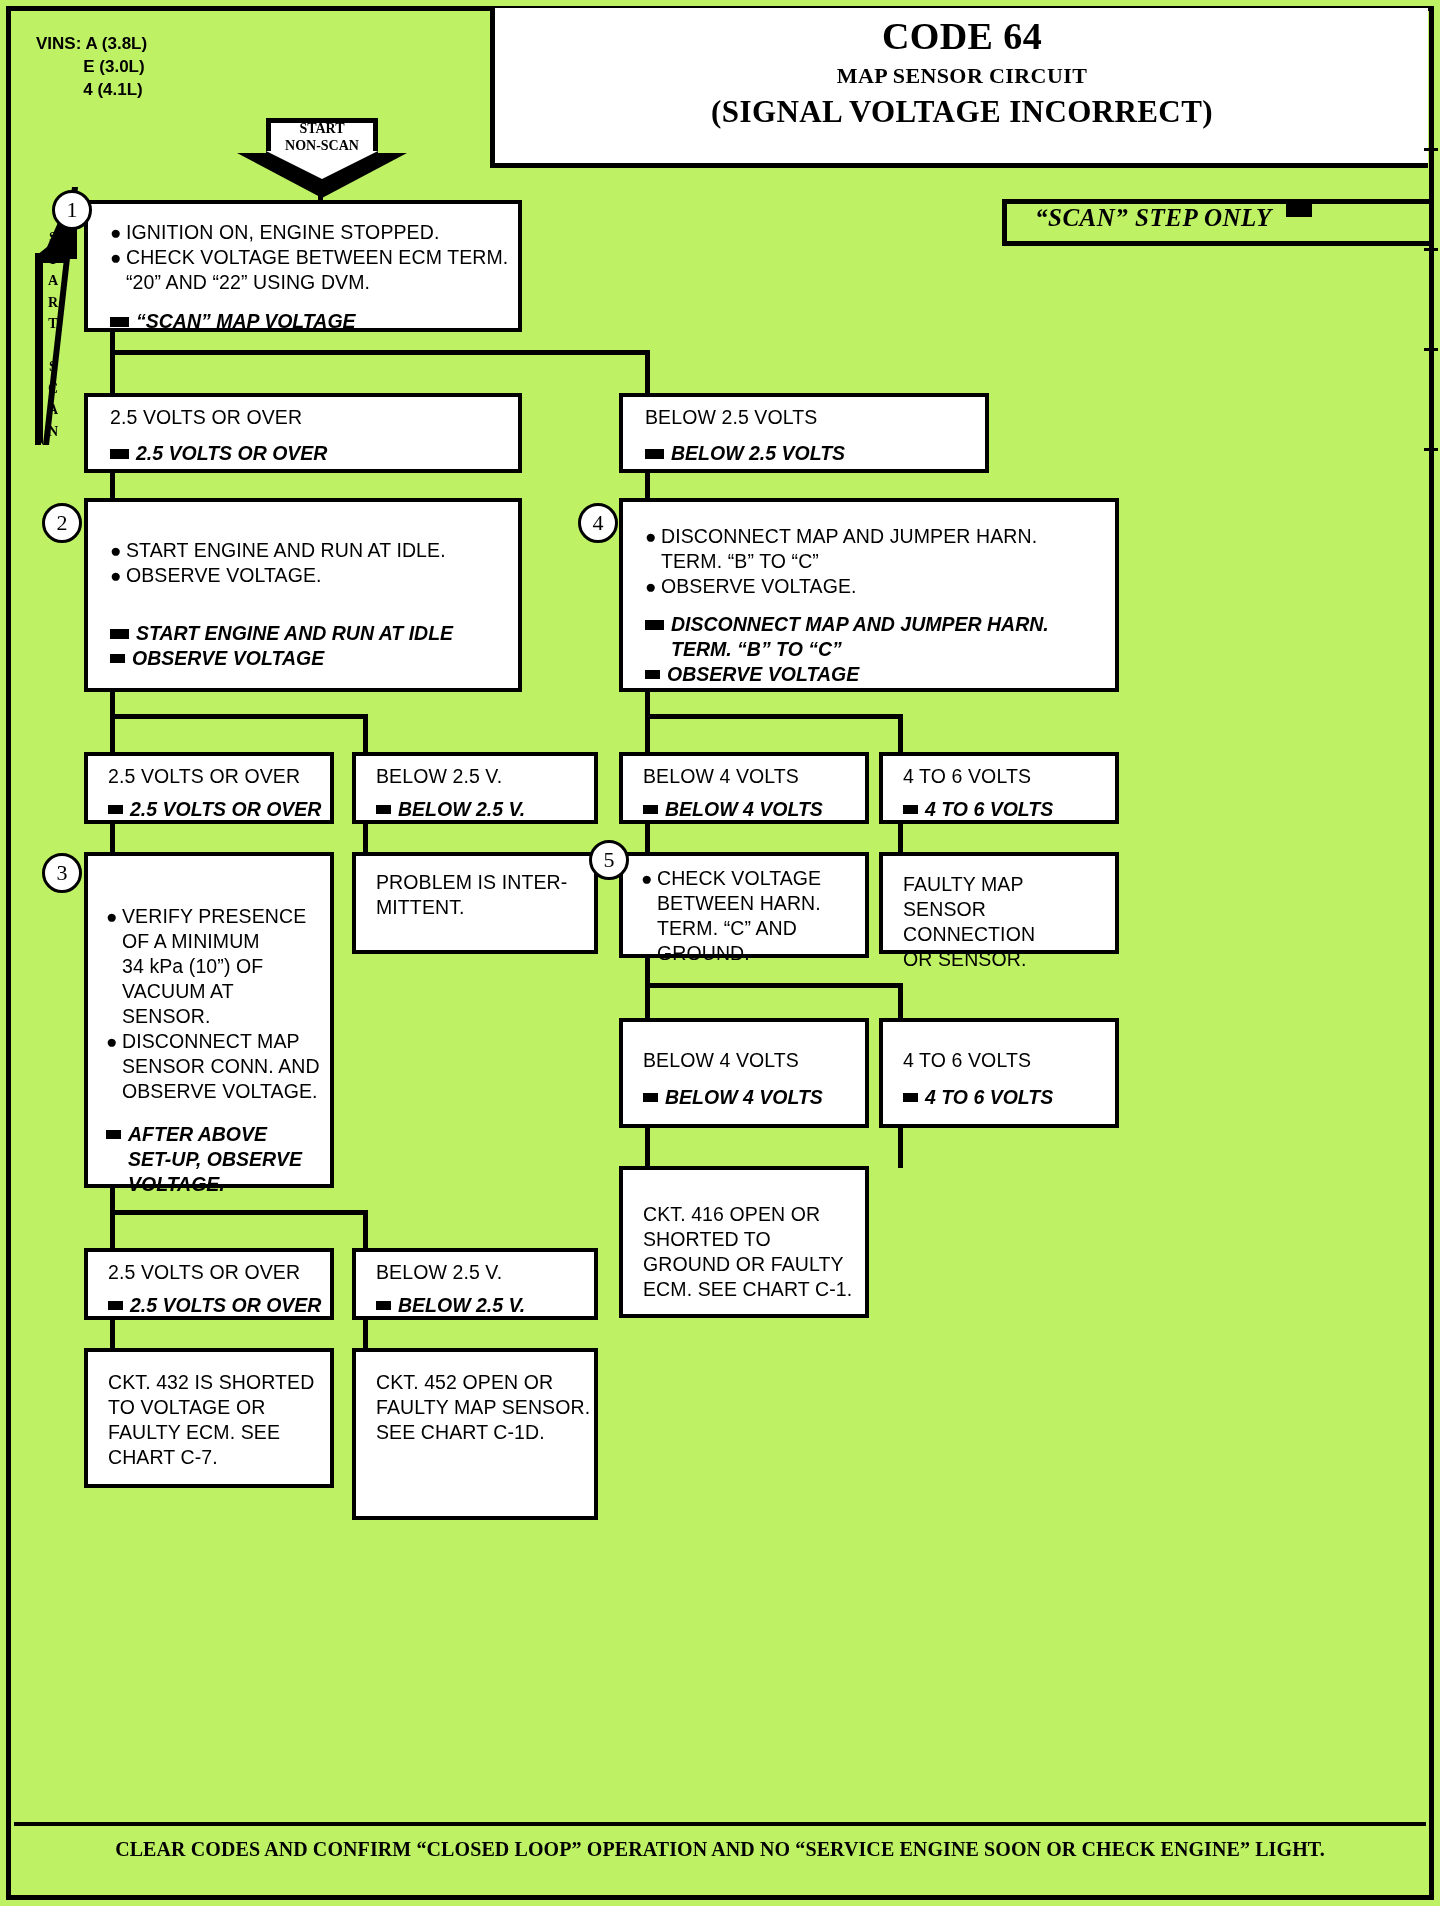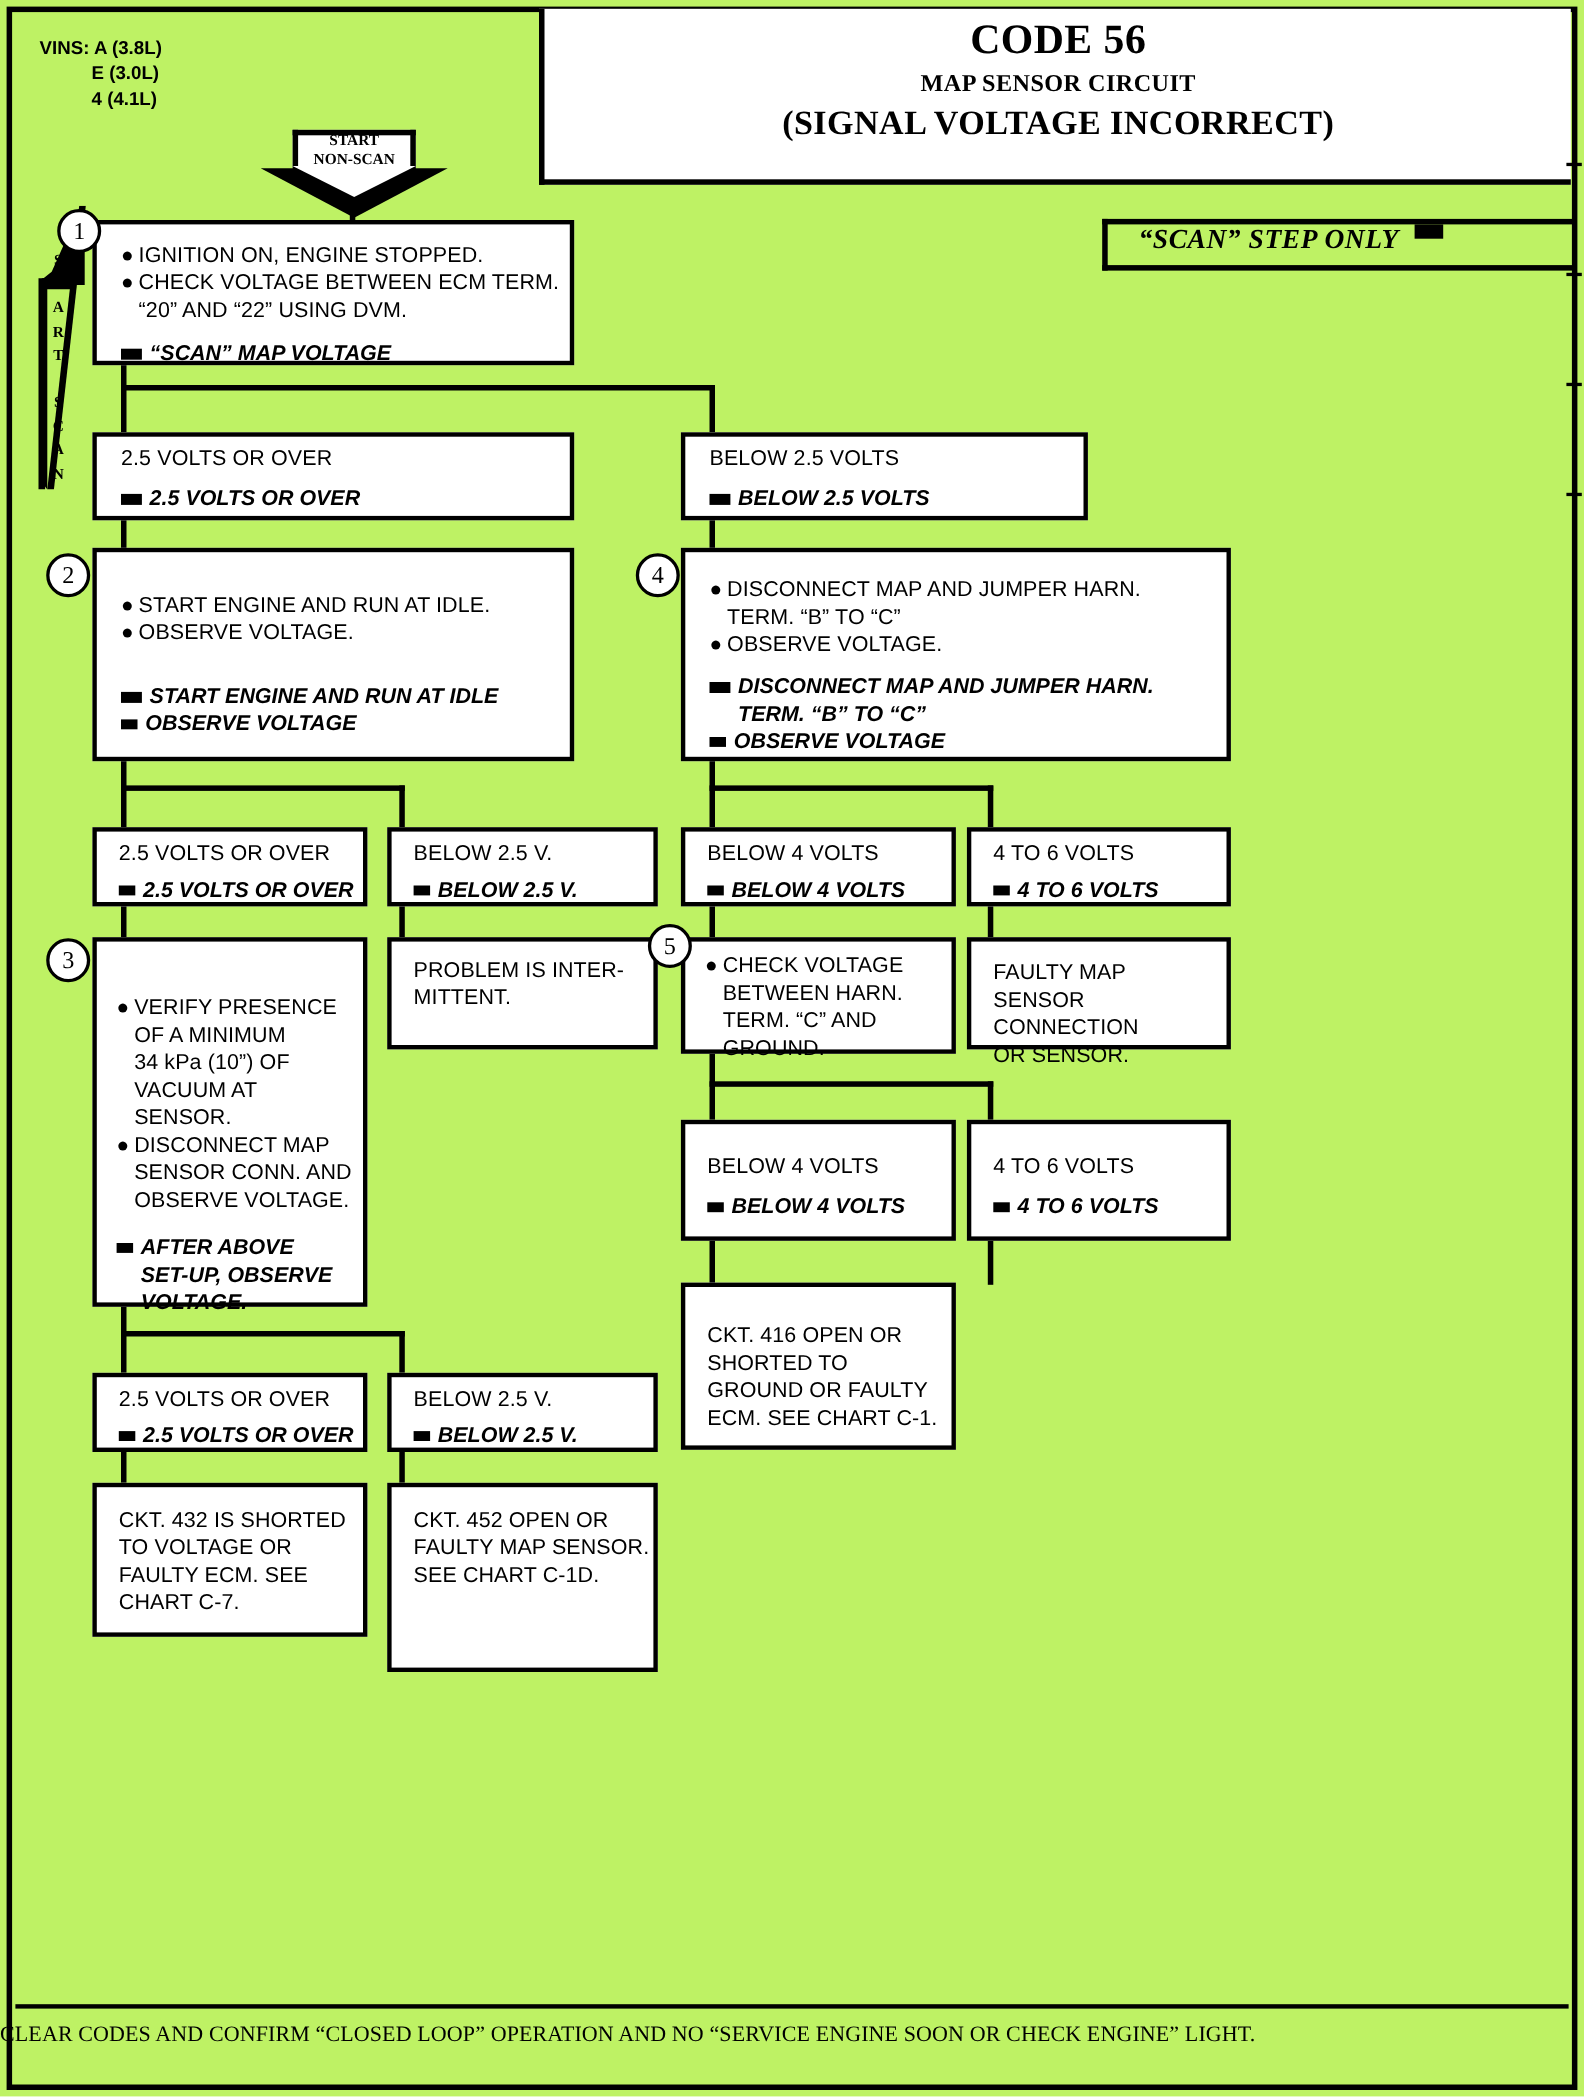--- a/index.html
+++ b/index.html
@@ -63,41 +63,41 @@
            border-left:56px solid transparent;border-right:56px solid transparent;border-top:28px solid #fff;}
   #ns-txt{position:absolute;left:29px;top:2px;width:112px;text-align:center;
           font-family:"Liberation Serif",serif;font-weight:700;font-size:14px;line-height:17px;white-space:pre-line;z-index:3;}
 
   
   #ss-arrow{position:absolute;left:33px;top:187px;width:62px;height:258px;}
   #ss-txt{position:absolute;left:8px;top:40px;width:24px;text-align:center;
           font-family:"Liberation Serif",serif;font-weight:700;font-size:14px;line-height:21.5px;white-space:pre-line;}
 
   
-  #footer{position:absolute;left:0;top:1838px;width:1440px;
-          font-family:"Liberation Serif",serif;font-weight:400;font-size:20px;letter-spacing:.1px;}
+  #footer{position:absolute;left:0;top:1838px;width:1440px;text-align:center;
+          font-family:"Liberation Serif",serif;font-weight:700;font-size:20px;letter-spacing:.1px;}
   #footer-rule{position:absolute;left:14px;top:1822px;width:1412px;height:4px;background:#000;}
 
   
   .tick{position:absolute;width:14px;height:3px;background:#000;right:2px;}
 </style>
 </head>
 <body>
 
 <div id="page">
 
   <div id="outer-frame"></div>
 
   <div id="vins" class="txt">VINS: A (3.8L)
           E (3.0L)
           4 (4.1L)</div>
 
   <div id="title-box">
     <div id="title-inner">
-      <div class="ttl" id="t1">CODE 56</div>
+      <div class="ttl" id="t1">CODE 64</div>
       <div class="ttl" id="t2">MAP SENSOR CIRCUIT</div>
       <div class="ttl" id="t3">(SIGNAL VOLTAGE INCORRECT)</div>
     </div>
   </div>
 
   <div id="legend">
     <span id="legend-label">“SCAN” STEP ONLY</span>
     <span id="legend-sq"></span>
   </div>
 

